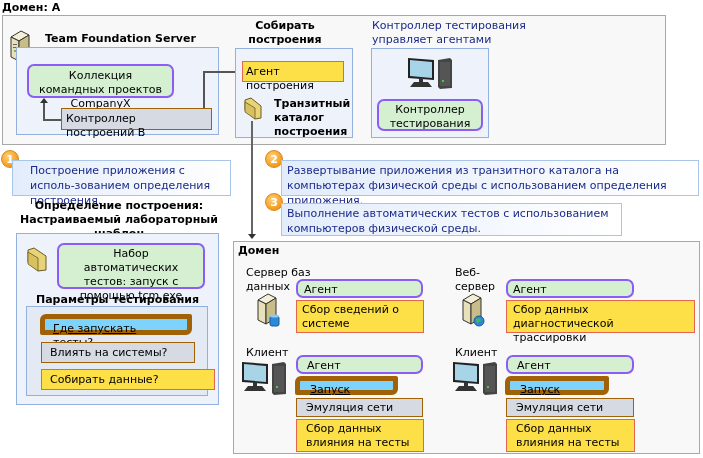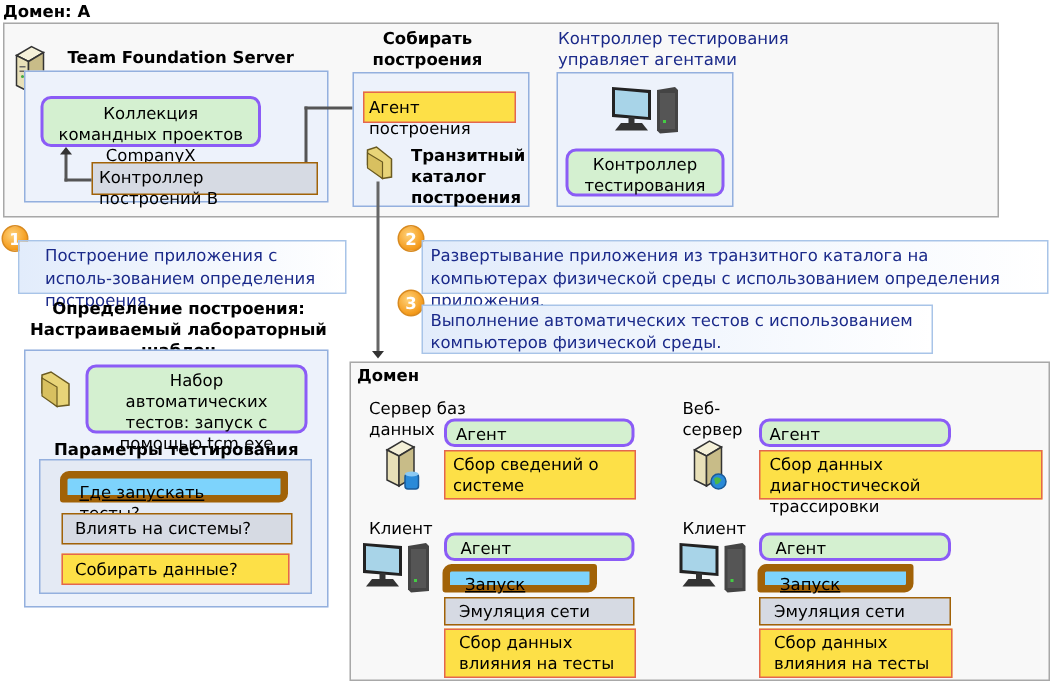--- a/index.html
+++ b/index.html
@@ -93,21 +93,21 @@
   <svg width="22" height="26" viewBox="0 0 22 26">
     <polygon points="2,4 8,2 20,10 20,24 12,25 2,16" fill="#e8d478" stroke="#6a5a20" stroke-width="1"></polygon>
     <polygon points="2,6 12,12 12,25 2,18" fill="#d8c060" stroke="#6a5a20" stroke-width="0.8"></polygon>
   </svg>
 </div>
 <div class="abs box-green center txt" style="left:57px;top:243px;width:148px;height:46px;padding:2px 6px;">Набор автоматических тестов: запуск с помощью tcm.exe</div>
 <div class="abs bold center" style="left:30px;top:293px;width:175px;">Параметры тестирования</div>
 <div class="abs panel-blue" style="left:26px;top:306px;width:182px;height:90px;background:#e4eaf4;"></div>
 <div class="abs box-lightblue txt" style="left:40px;top:314px;width:152px;height:21px;padding:3px 8px;">Где запускать тесты?</div>
 <div class="abs box-gray txt" style="left:41px;top:342px;width:154px;height:21px;padding:3px 8px;">Влиять на системы?</div>
-<div class="abs box-red txt" style="left:41px;top:369px;width:152px;height:21px;padding:3px 8px;">Собирать данные?</div>
+<div class="abs box-red txt" style="left:41px;top:369px;width:174px;height:21px;padding:3px 8px;">Собирать данные?</div>
 
 <div class="abs panel-gray" style="left:233px;top:241px;width:467px;height:213px;"></div>
 <div class="abs bold" style="left:238px;top:244px;">Домен</div>
 
 <div class="abs txt" style="left:246px;top:266px;width:66px;">Сервер баз данных</div>
 <div class="abs" style="left:256px;top:292px;width:26px;height:36px;">
   <svg width="26" height="36" viewBox="0 0 26 36">
     <polygon points="2,8 12,2 20,6 10,12" fill="#f4f0d8" stroke="#333" stroke-width="1"></polygon>
     <polygon points="2,8 10,12 10,32 2,28" fill="#e8e0b8" stroke="#333" stroke-width="1"></polygon>
     <polygon points="10,12 20,6 20,26 10,32" fill="#c8bc88" stroke="#333" stroke-width="1"></polygon>

